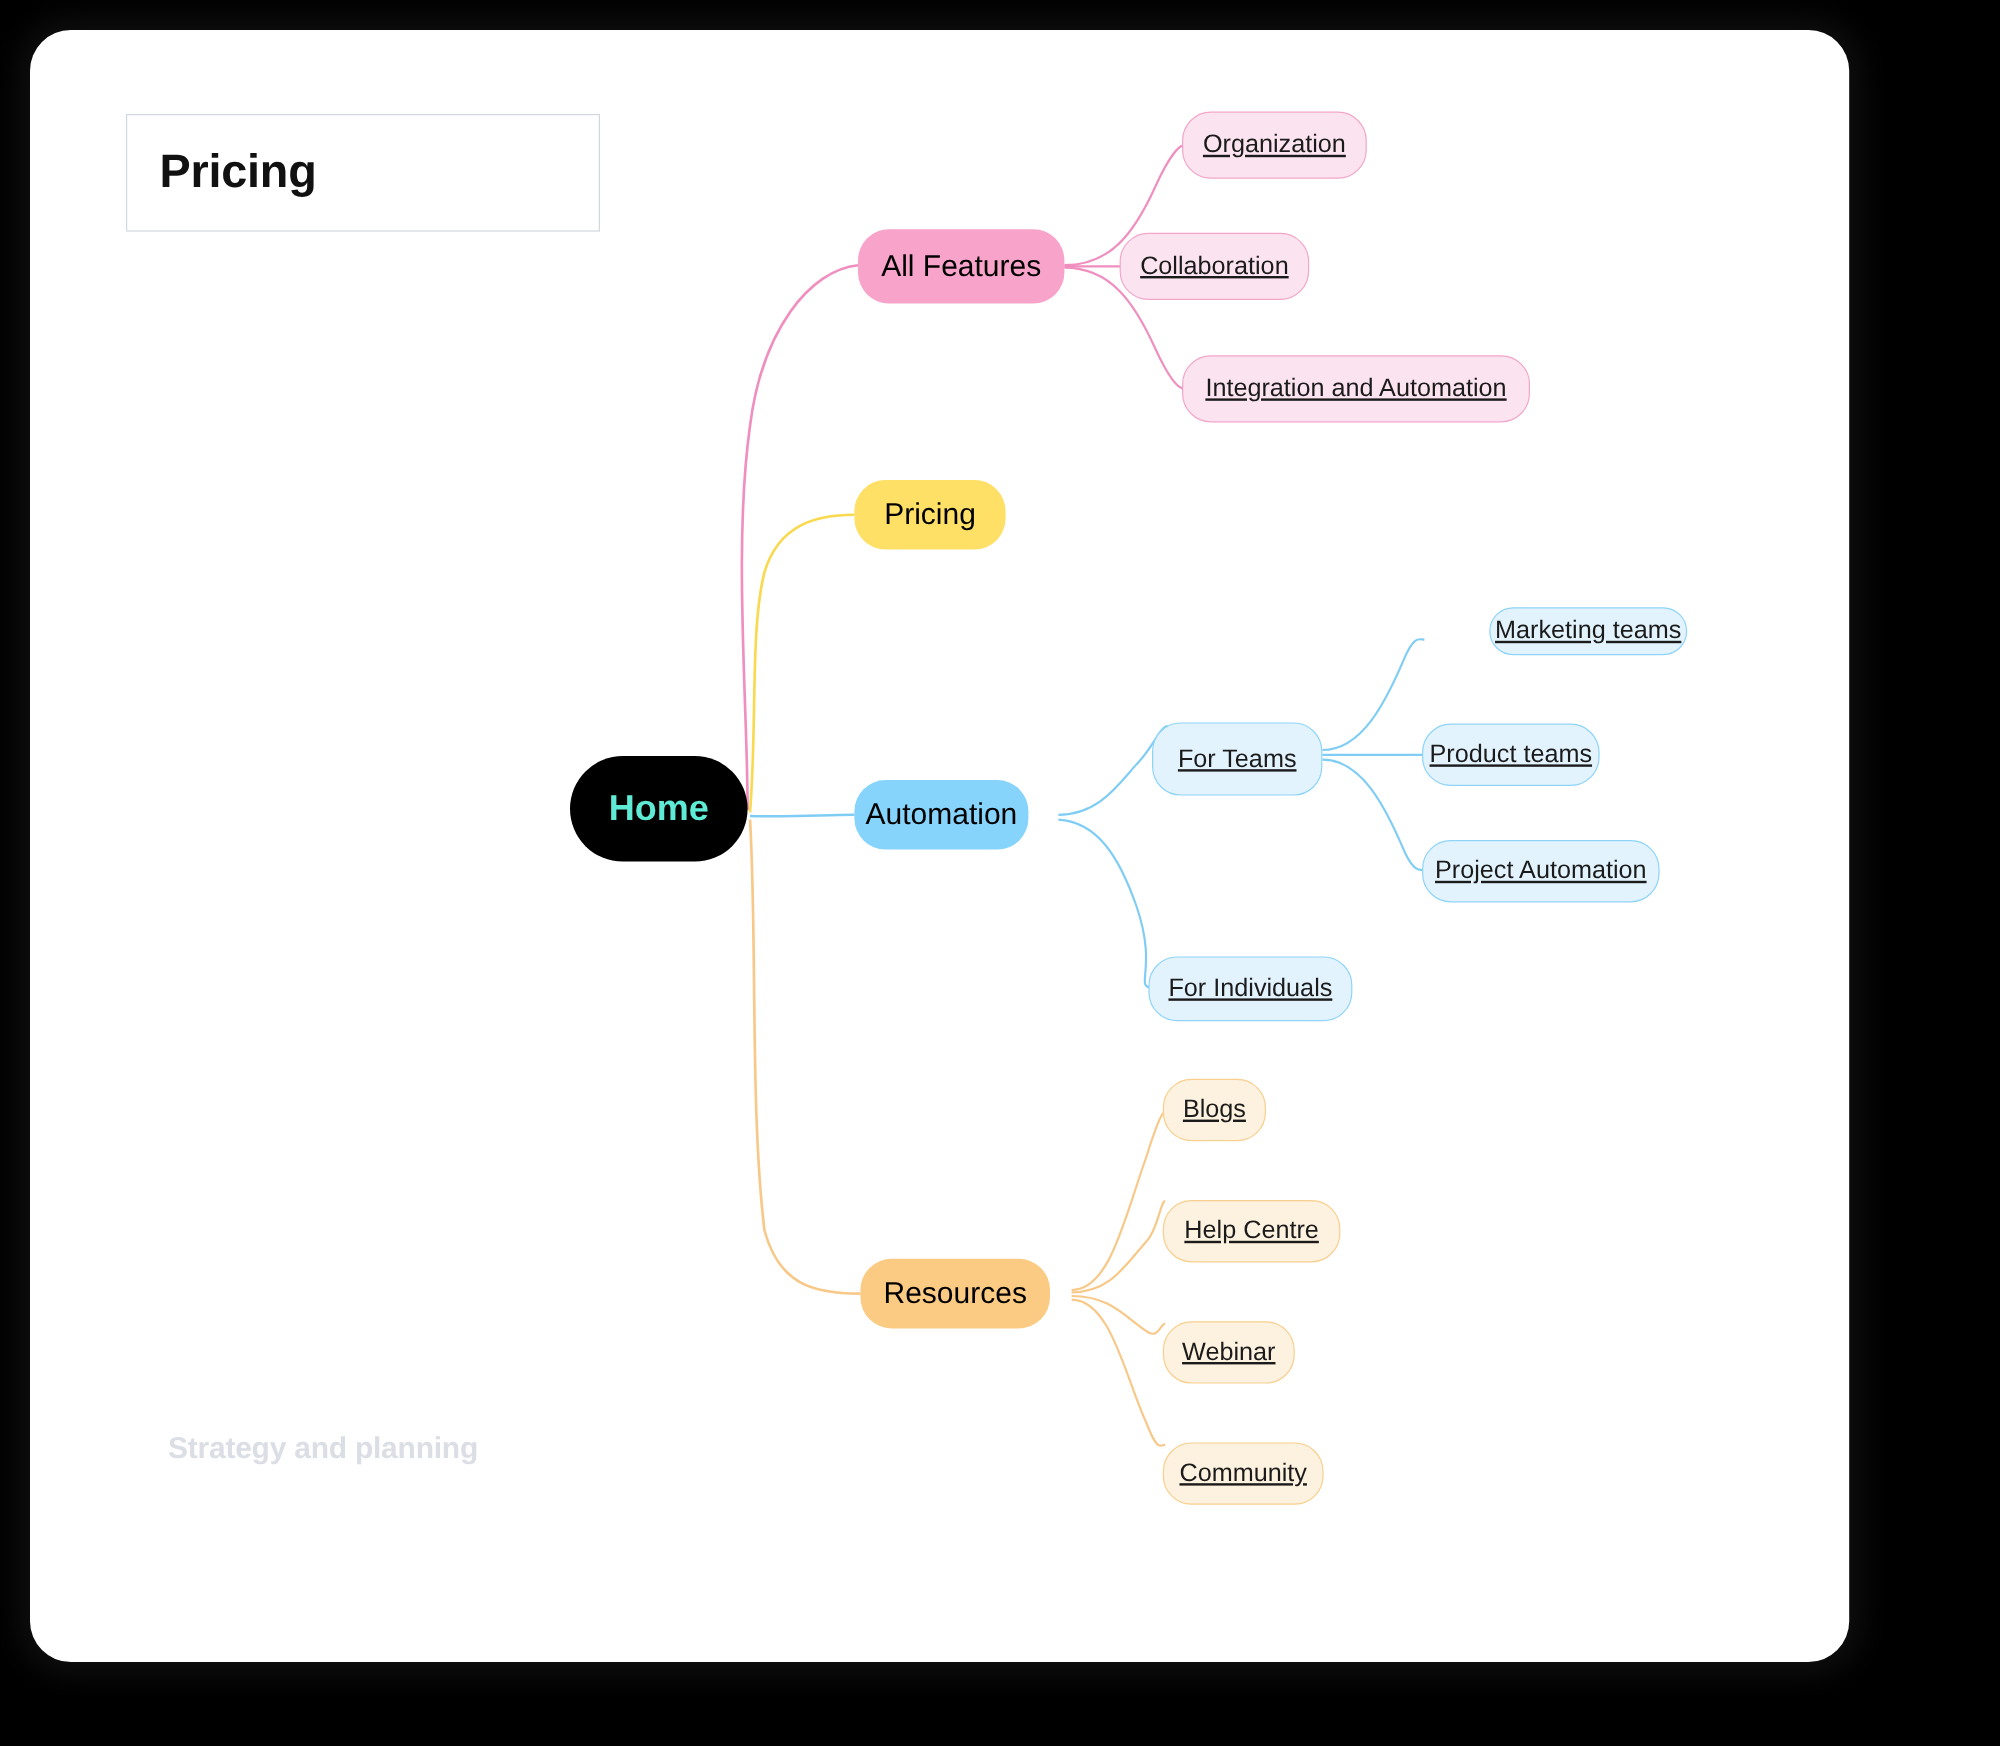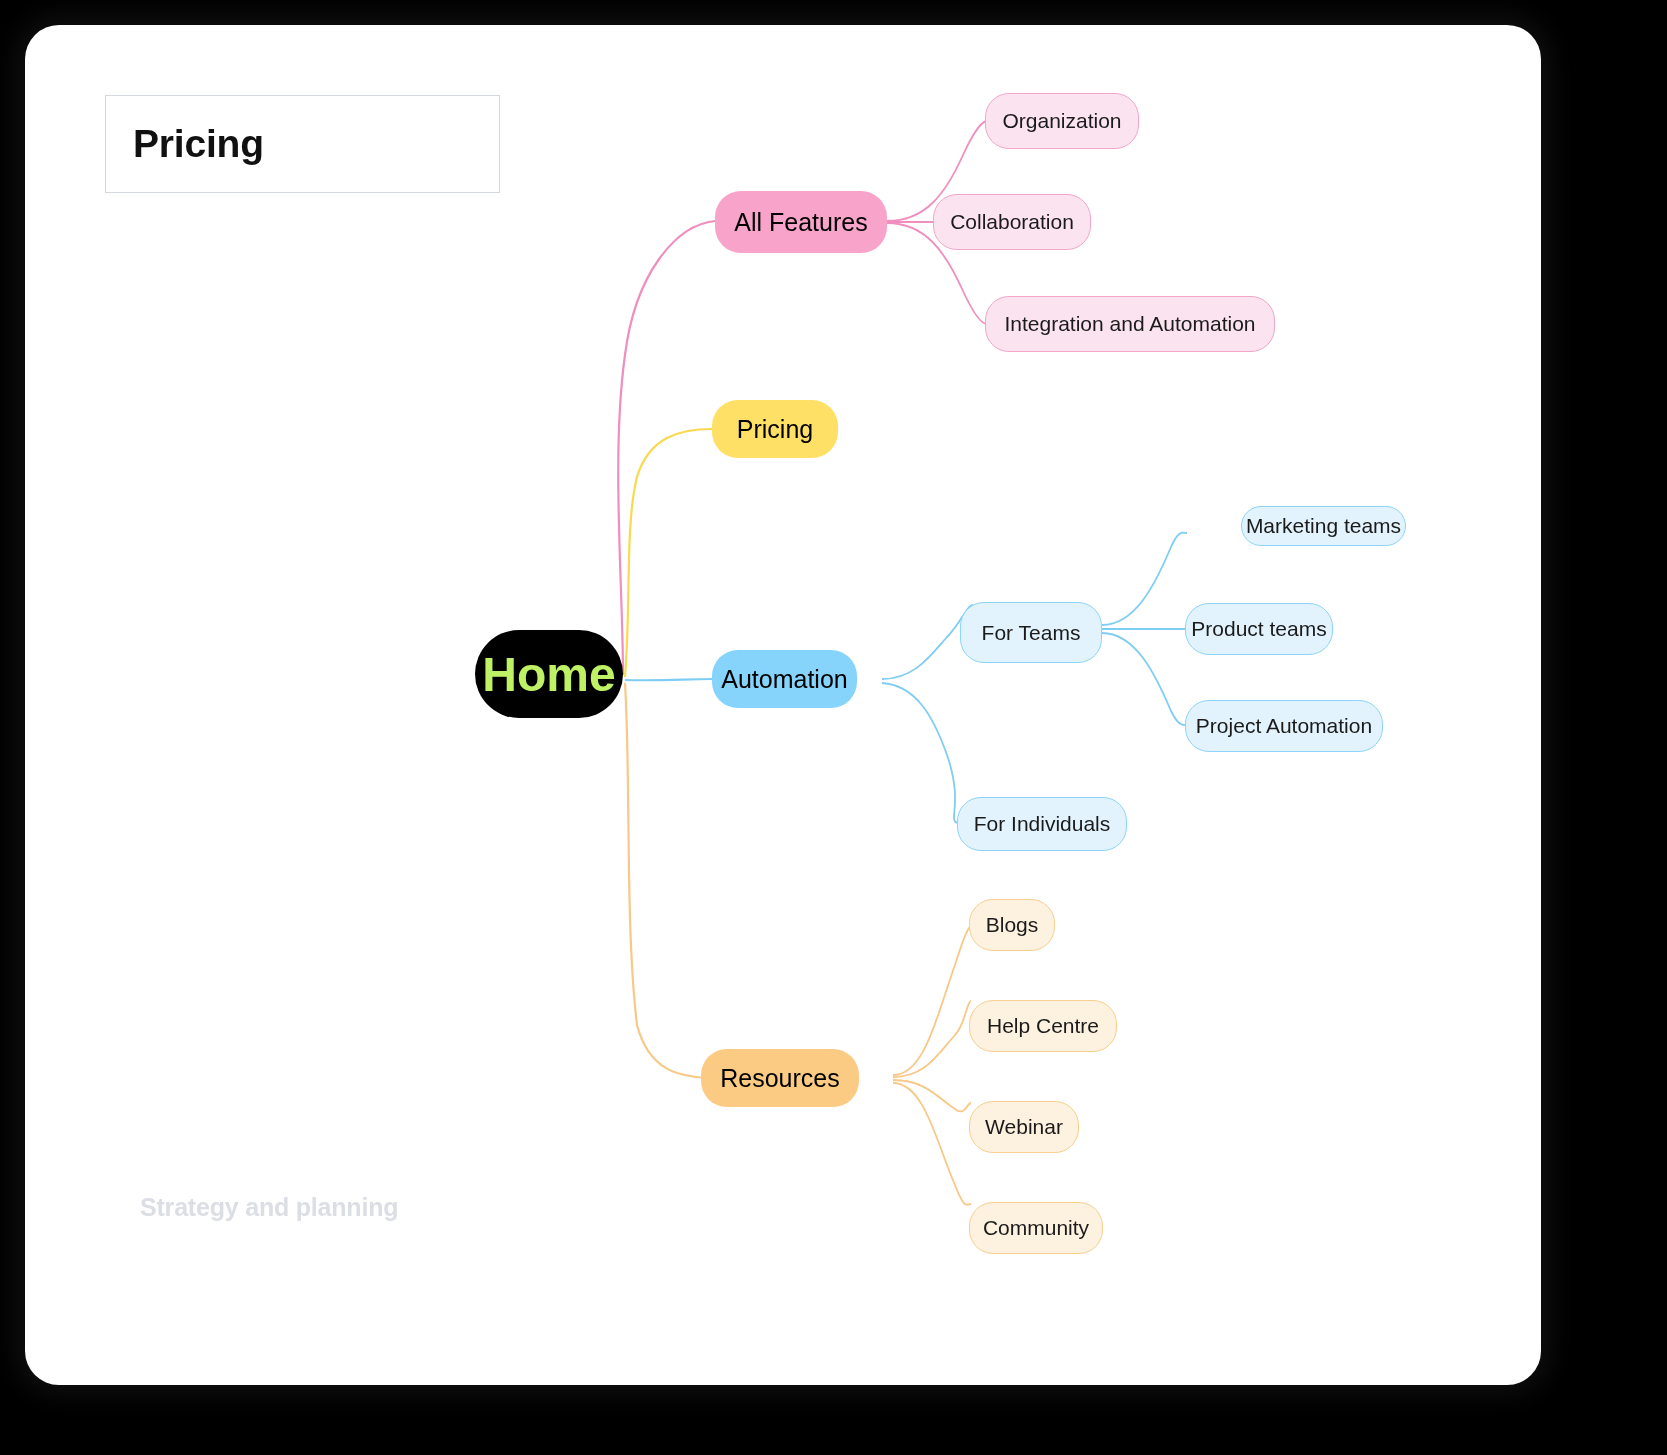--- a/index.html
+++ b/index.html
@@ -71,27 +71,27 @@
     box-sizing: border-box;
     display: flex;
     align-items: center;
     justify-content: center;
     white-space: nowrap;
     border-radius: 999px;
     font-family: "Liberation Sans", sans-serif;
   }
   .node.root {
     background: #000000;
-    color: #bef264;
+    color: #5eead4;
     font-weight: bold;
-    font-size: 48px;
+    font-size: 30px;
     border-radius: 44px;
   }
   .node.lvl1 { font-size: 25px; color: #000000; border-radius: 26px; }
-  .node.lvl2 { font-size: 21px; color: #1b1b1b; border-radius: 24px; }
+  .node.lvl2 { font-size: 21px; color: #1b1b1b; border-radius: 24px; text-decoration: underline; }
   .n-pink    { background: #f8a3ca; }
   .n-pinkl   { background: #fbe3ef; border: 1.5px solid #f2a6ca; }
   .n-yellow  { background: #ffe066; }
   .n-blue    { background: #86d3fb; }
   .n-bluel   { background: #e2f3fd; border: 1.5px solid #8ed4f8; }
   .n-orange  { background: #fbcb84; }
   .n-orangel { background: #fdf1df; border: 1.5px solid #f8cf8e; }
 </style>
 </head>
 <body>
@@ -163,21 +163,21 @@
     <div class="node lvl2 n-bluel" style="left:1160px; top:578px; width:148px; height:52px;">
       <span>Product teams</span>
     </div>
     <div class="node lvl2 n-bluel" style="left:1160px; top:675px; width:198px; height:52px;">
       <span>Project Automation</span>
     </div>
     <div class="node lvl2 n-bluel" style="left:932px; top:772px; width:170px; height:54px;">
       <span>For Individuals</span>
     </div>
 
-    <div class="node lvl1 n-orange" style="left:676px; top:1024px; width:158px; height:58px;">
+    <div class="node lvl1 n-orange" style="left:692px; top:1024px; width:158px; height:58px;">
       <span>Resources</span>
     </div>
     <div class="node lvl2 n-orangel" style="left:944px; top:874px; width:86px; height:52px;">
       <span>Blogs</span>
     </div>
     <div class="node lvl2 n-orangel" style="left:944px; top:975px; width:148px; height:52px;">
       <span>Help Centre</span>
     </div>
     <div class="node lvl2 n-orangel" style="left:944px; top:1076px; width:110px; height:52px;">
       <span>Webinar</span>

